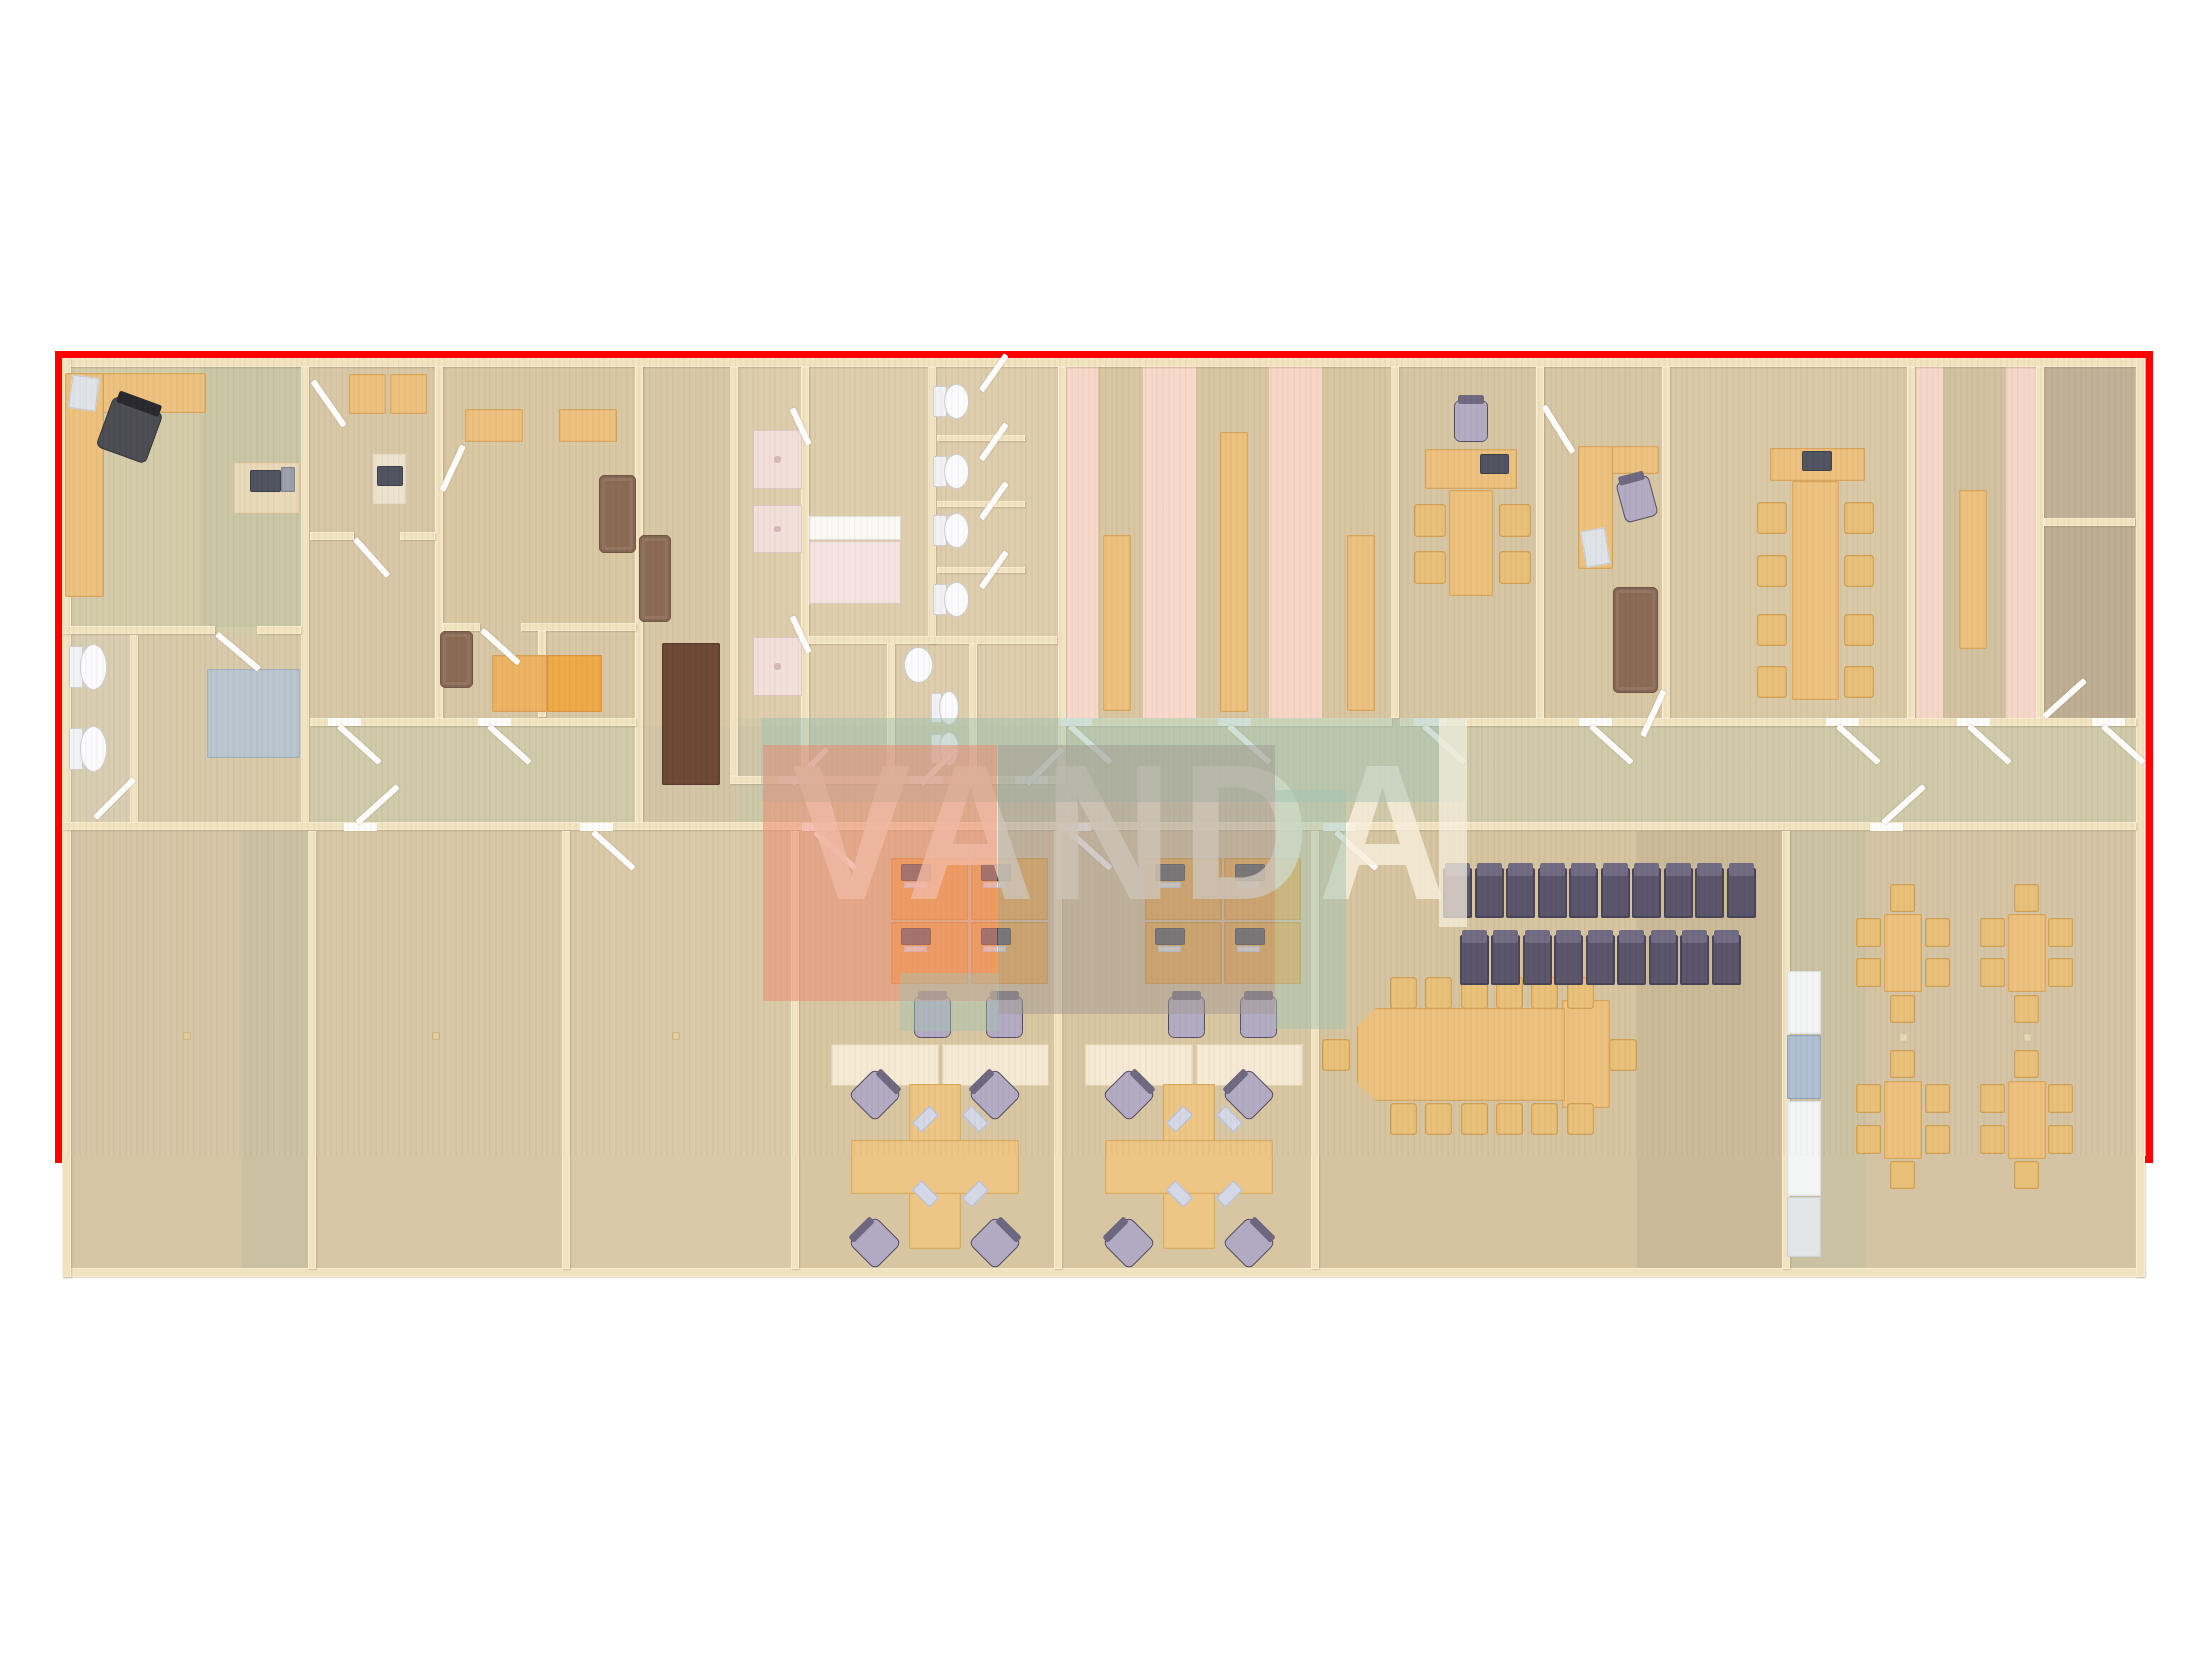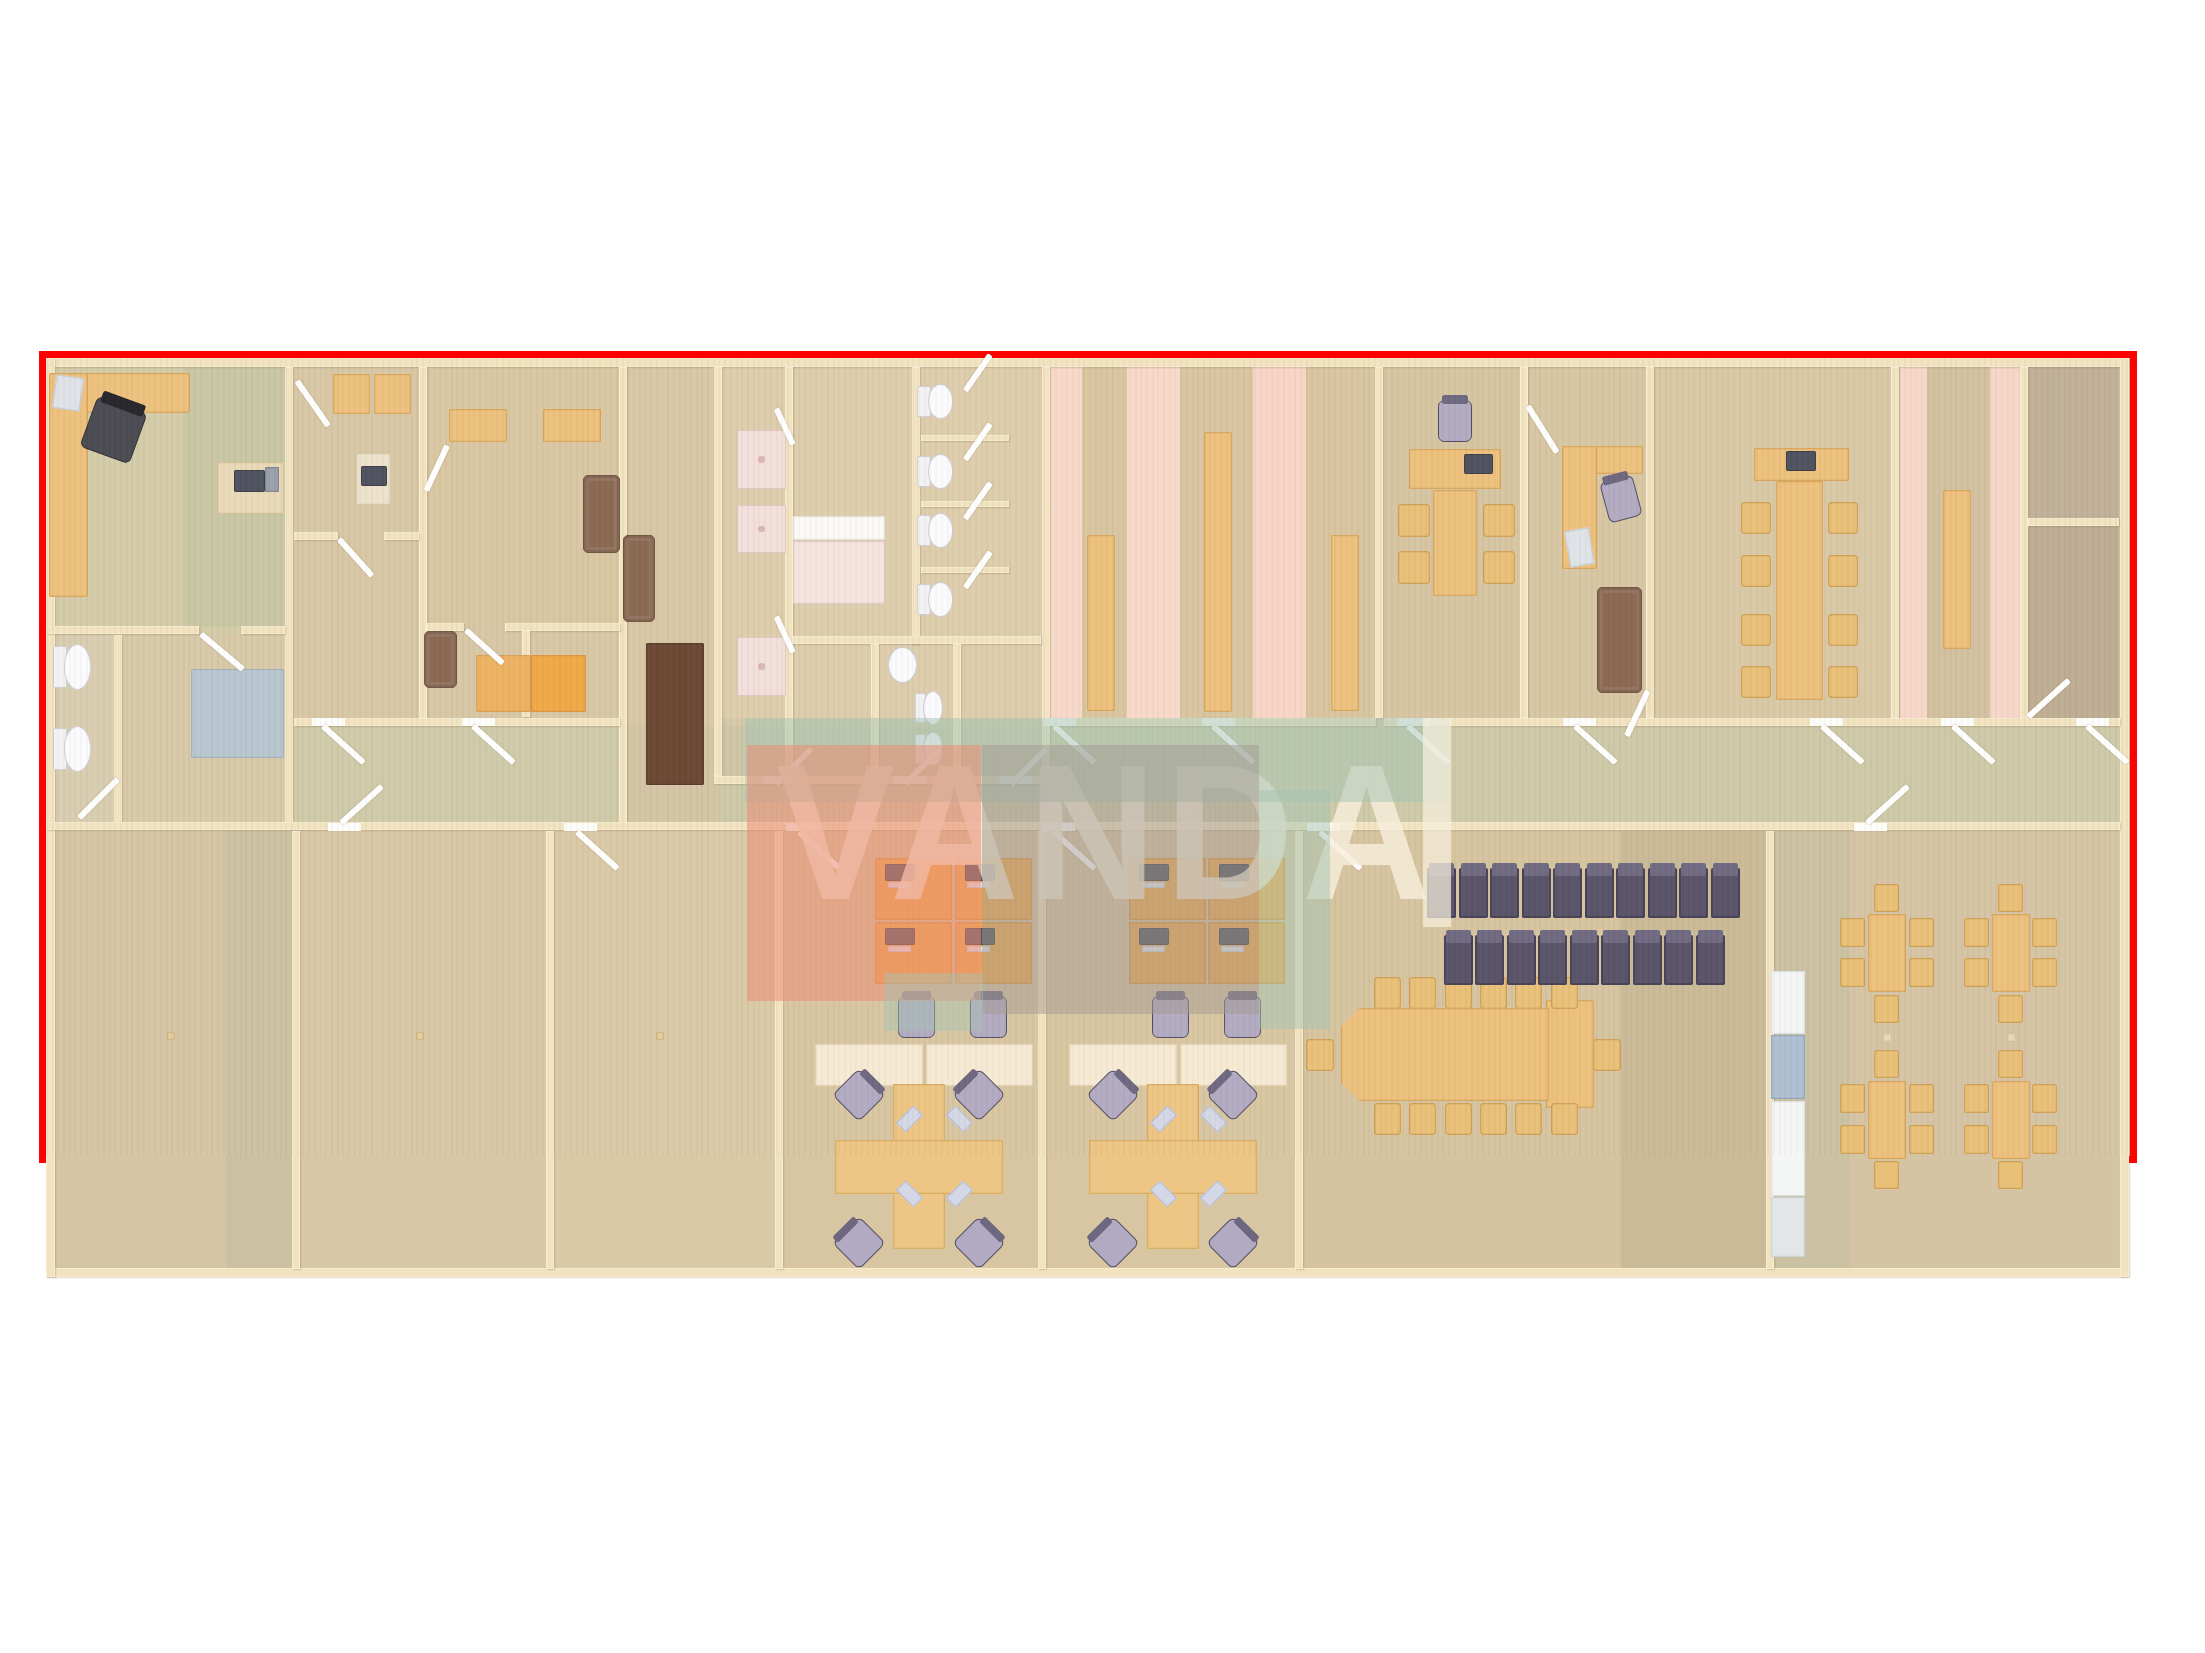--- a/index.html
+++ b/index.html
@@ -1,18 +1,18 @@
 <!DOCTYPE html>
 <html style="font-size:10px"><head>
 <meta charset="utf-8">
 <style>
   html,body{margin:0;padding:0;background:#ffffff;}
   #page{position:relative;width:2205px;height:1654px;background:#ffffff;overflow:hidden;
         font-family:"Liberation Sans",sans-serif;}
-  #plan{position:absolute;left:39px;top:351px;width:2098px;height:812px;
+  #plan{position:absolute;left:55px;top:351px;width:2098px;height:812px;
         border:7.6px solid #fe0202;box-sizing:border-box;background:#d8c7a5;}
   #plan .inner{position:absolute;left:0;top:0;width:2082px;height:919px;}
   .abs{position:absolute;}
   .grain{position:absolute;left:0;top:0;width:100%;height:100%;pointer-events:none;
          background:repeating-linear-gradient(90deg,rgba(90,70,40,0.035) 0 1.9px,rgba(255,255,255,0.02) 1.9px 5.7px);}
   .wall{background:#f2e3c0;box-shadow:inset 0 0 0 0.6px #faf3dc, 0.6px 0.6px 1.3px rgba(120,90,50,0.25);}
   .cap{background:#fdfdfa;box-shadow:0 0 0.6px rgba(0,0,0,0.2);}
   .door{background:#ffffff;border-radius:1.9px;box-shadow:0 0 1.3px rgba(120,100,60,0.5);}
   .sofa{border-radius:5px;box-shadow:inset 0 0 0 1.9px rgba(0,0,0,0.12), inset 0 0 0 5px rgba(255,255,255,0.08);}
   .toilet-tank{position:absolute;left:4%;top:12%;width:30%;height:76%;background:#f2f2f4;border:0.6px solid #cfcfd6;border-radius:1.9px;}

